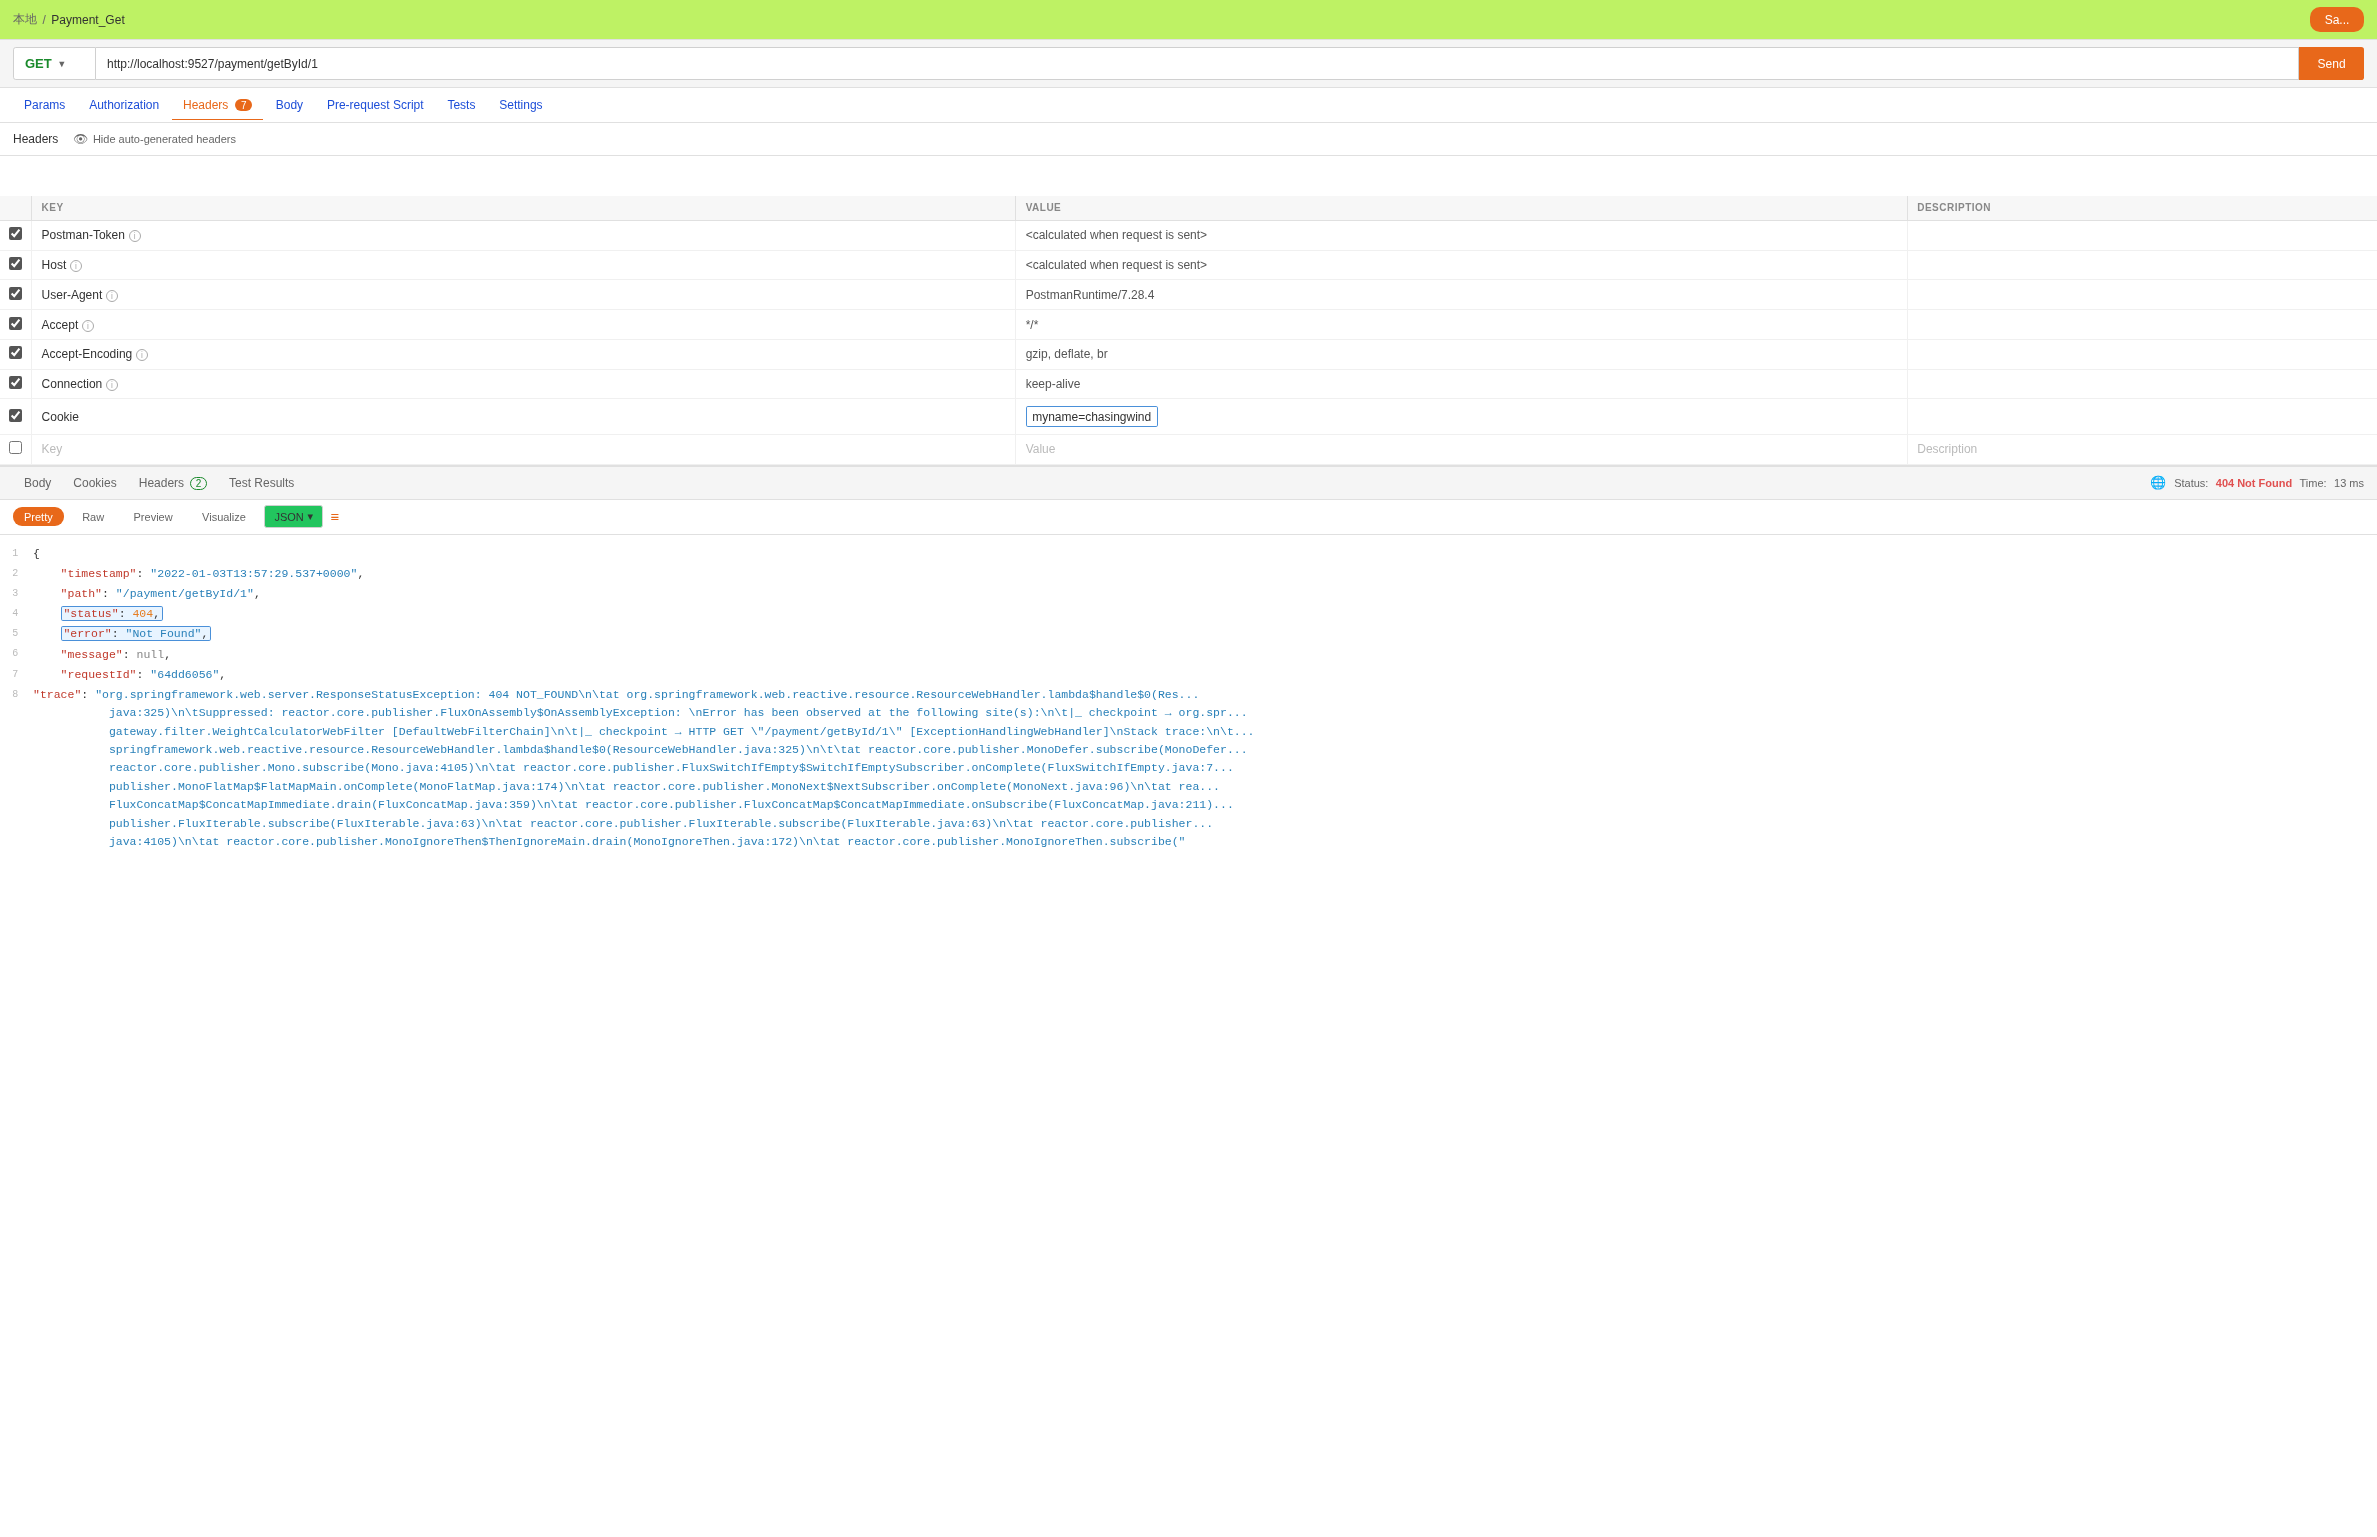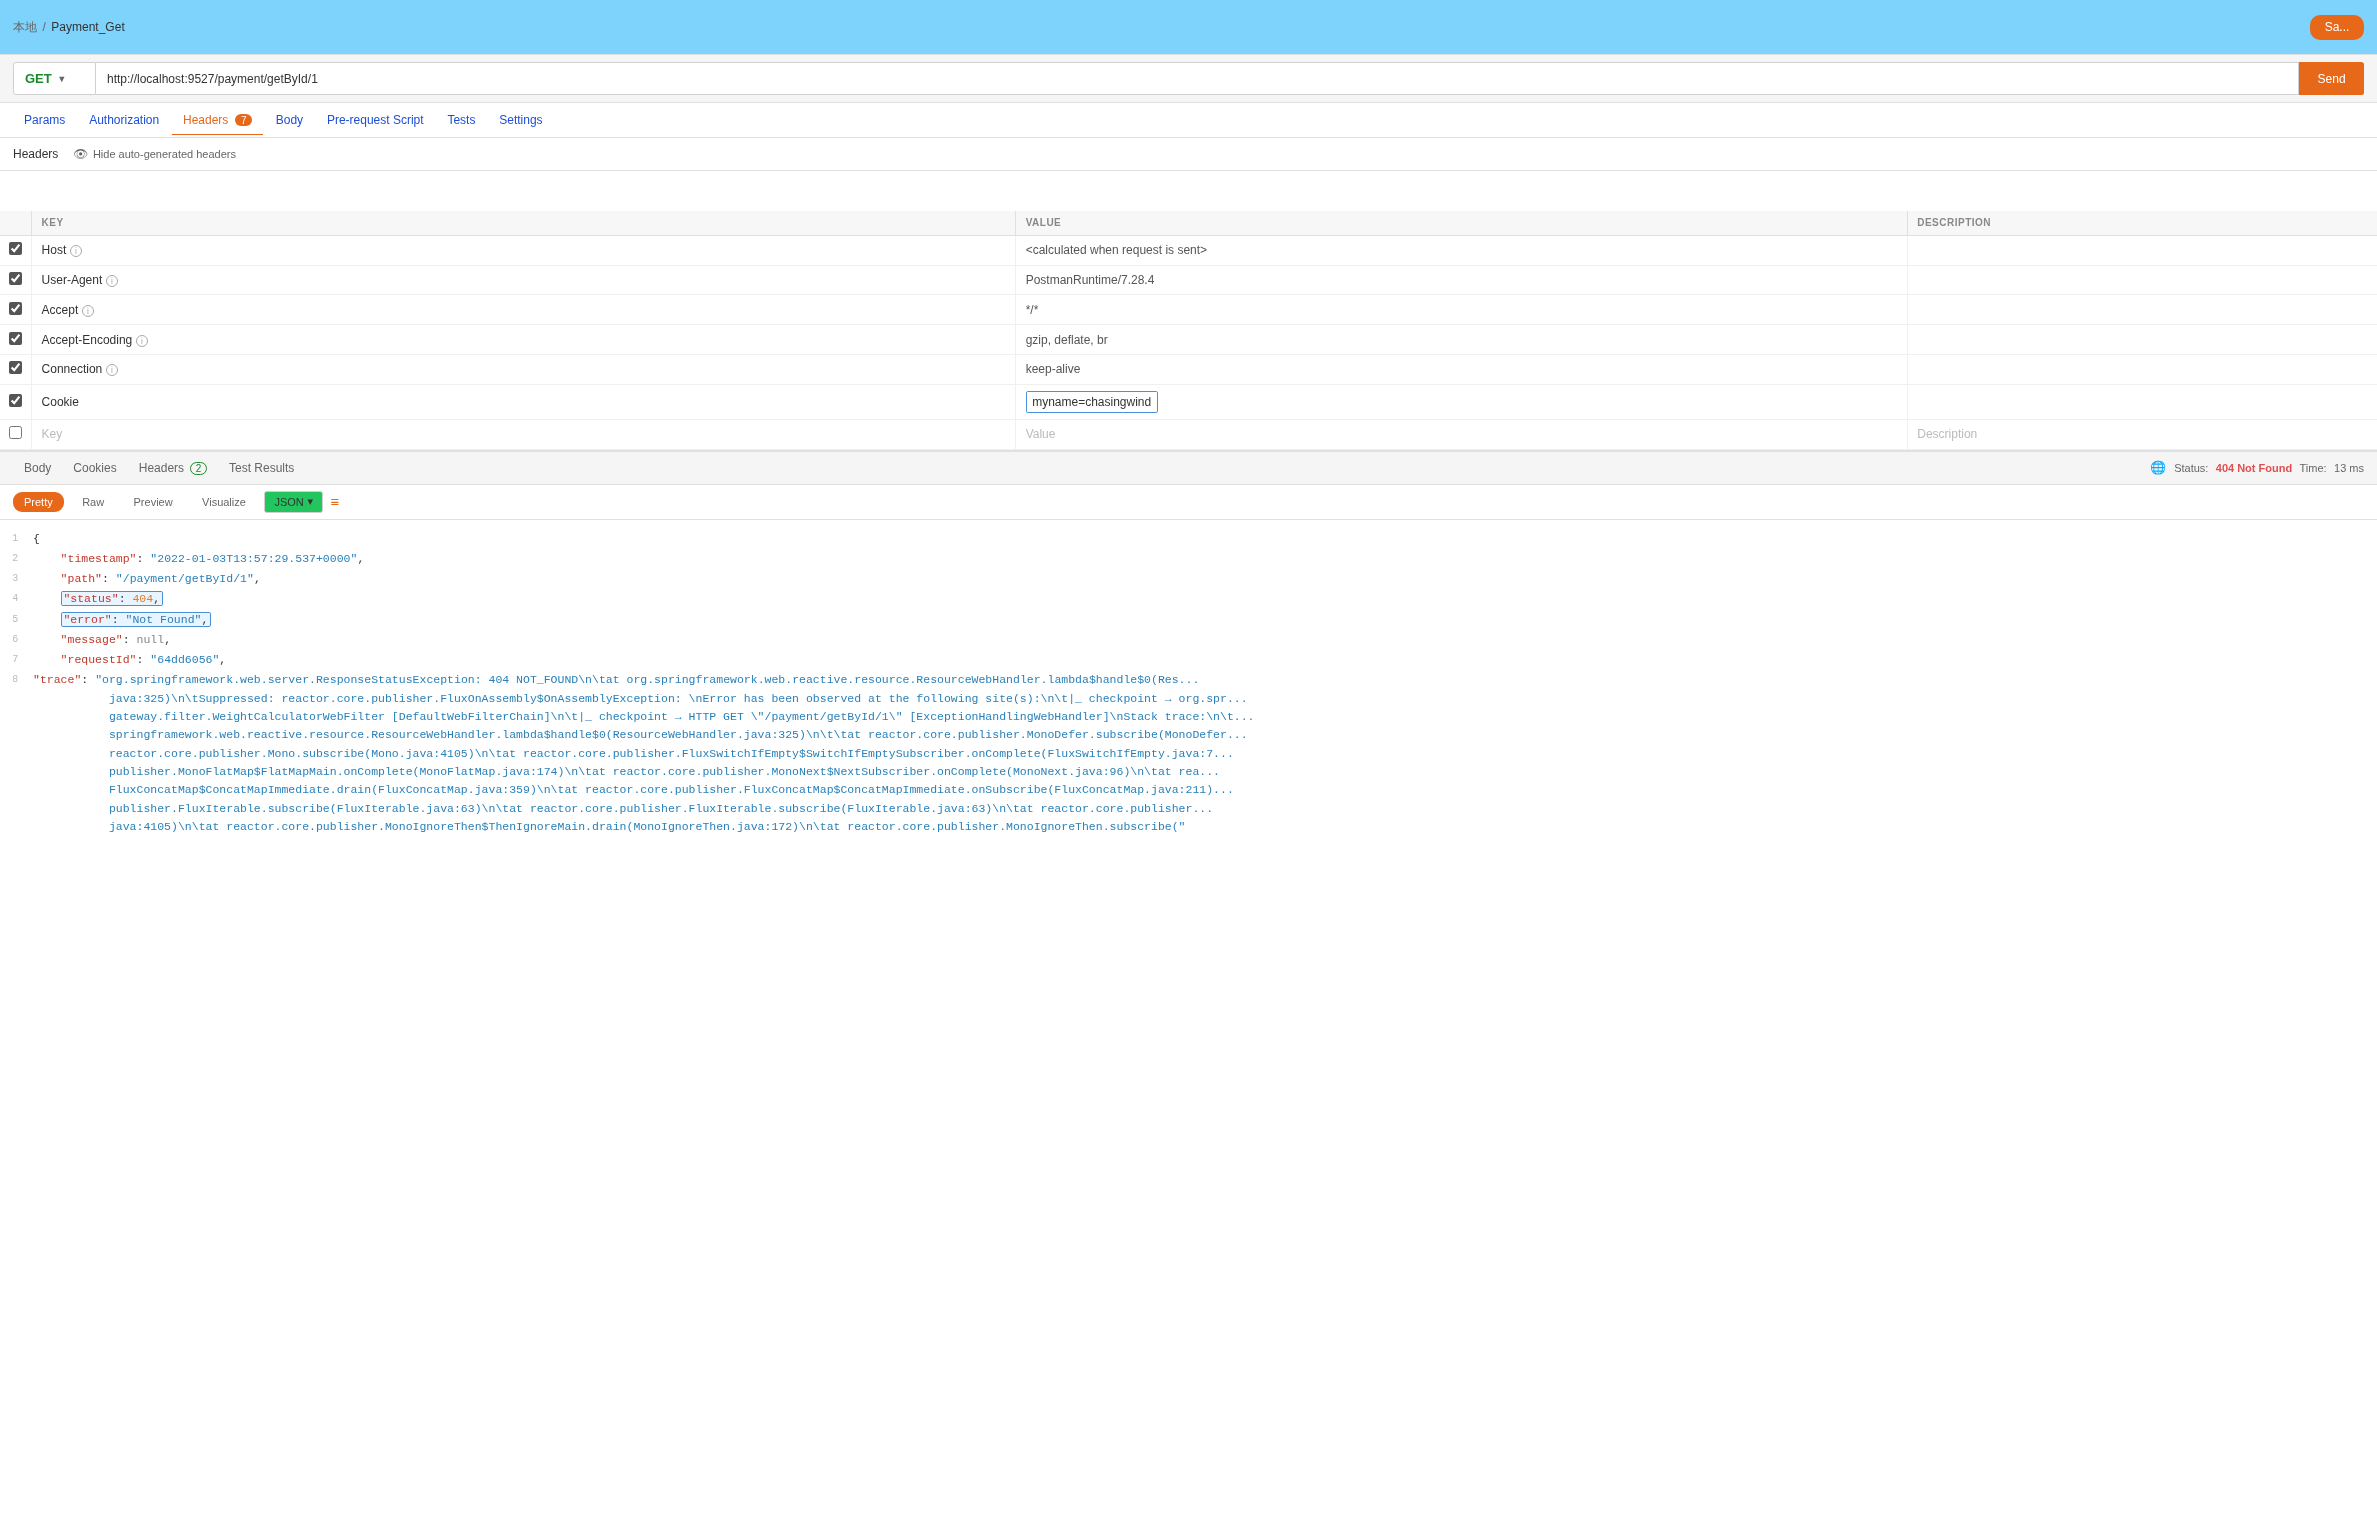--- a/index.html
+++ b/index.html
@@ -1,22 +1,22 @@
 <!DOCTYPE html>
 <html style="font-size:14.7px"><head>
   <meta charset="utf-8">
   <style>
     * { box-sizing: border-box; margin: 0; padding: 0; }
     body { font-family: -apple-system, BlinkMacSystemFont, 'Segoe UI', sans-serif; font-size: 12px; background: #fff; color: #333; overflow: hidden; }
     
     
     .top-bar {
       display: flex; align-items: center; padding: 7.4px 13px;
-      background: #7dd3fc; border-bottom: 0.9px solid #e0e0e0;
-      height: 55px;
+      background: #bef264; border-bottom: 0.9px solid #e0e0e0;
+      height: 40px;
     }
     .breadcrumb { font-size: 12px; color: #666; display: flex; align-items: center; gap: 5.5px; }
     .breadcrumb .current { color: #333; font-weight: 500; }
     .top-bar-right { margin-left: auto; }
     .save-btn {
       background: #e8681a; color: #fff; border: none; padding: 5.5px 14.7px;
       border-radius: 10px; cursor: pointer; font-size: 12px;
     }
 
     
@@ -233,20 +233,26 @@
       <thead>
         <tr>
           <th class="check-col"></th>
           <th class="key-col">KEY</th>
           <th class="value-col">VALUE</th>
           <th class="desc-col">DESCRIPTION</th>
         </tr>
       </thead>
       <tbody id="headers-tbody">
 
+      <tr>
+            <td class="check-col"><input type="checkbox" class="checkbox" checked="" style=""></td>
+            <td class="key-col"><span class="key-text">Postman-Token</span><span class="info-icon">i</span></td>
+            <td class="value-col"><span class="value-text">&lt;calculated when request is sent&gt;</span></td>
+            <td class="desc-col"></td>
+          </tr>
           <tr>
             <td class="check-col"><input type="checkbox" class="checkbox" checked="" style=""></td>
             <td class="key-col"><span class="key-text">Host</span><span class="info-icon">i</span></td>
             <td class="value-col"><span class="value-text">&lt;calculated when request is sent&gt;</span></td>
             <td class="desc-col"></td>
           </tr>
           <tr>
             <td class="check-col"><input type="checkbox" class="checkbox" checked="" style=""></td>
             <td class="key-col"><span class="key-text">User-Agent</span><span class="info-icon">i</span></td>
             <td class="value-col"><span class="value-text">PostmanRuntime/7.28.4</span></td>

